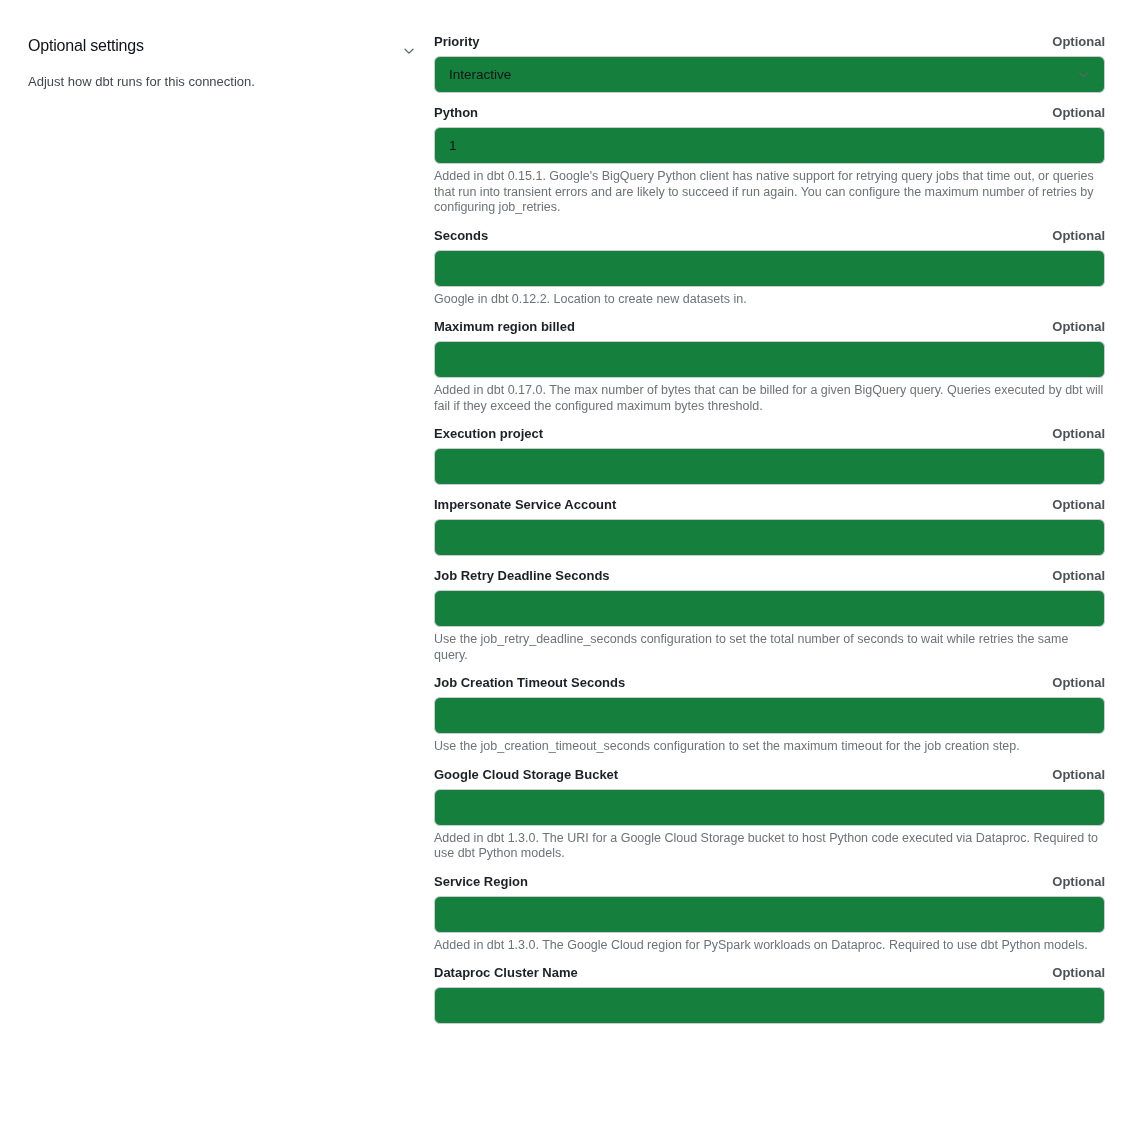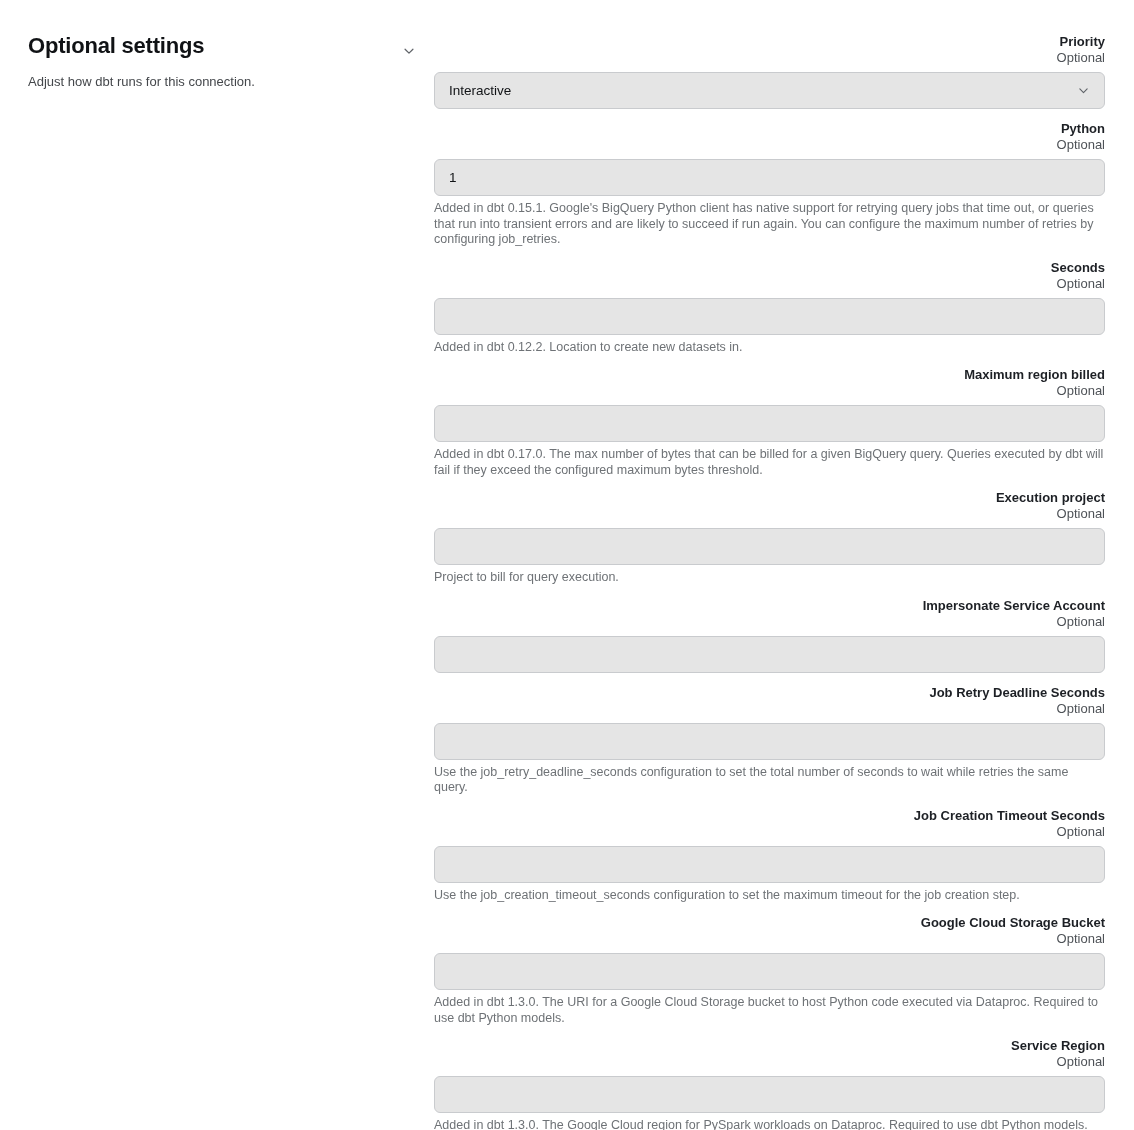--- a/index.html
+++ b/index.html
@@ -19,22 +19,22 @@
   
   .section-intro {
     width: 390px;
     flex: 0 0 390px;
     display: flex;
     justify-content: space-between;
     align-items: flex-start;
     margin-right: 16px;
   }
   .section-title {
-    font-size: 22px;
-    font-weight: 700;
+    font-size: 16px;
+    font-weight: 400;
     letter-spacing: -0.2px;
     color: #101215;
     line-height: 24px;
   }
   .section-subtitle {
     font-size: 13px;
     color: #44474b;
     line-height: 18px;
     margin-top: 15px;
   }
@@ -48,43 +48,42 @@
   }
   
   .form-col {
     flex: 1 1 auto;
     min-width: 0;
   }
   .field-group { margin-bottom: 12px; }
   .field-label-row {
     display: flex;
     justify-content: space-between;
-    align-items: flex-end;
+    align-items: flex-start;
     margin-bottom: 6px;
-    flex-direction: column;
   }
   .field-label {
     font-size: 13px;
     font-weight: 600;
     color: #1d2025;
     line-height: 16px;
   }
   .optional-badge {
     font-size: 13px;
-    font-weight: 400;
+    font-weight: 700;
     color: #4e5257;
     line-height: 16px;
     margin-left: 24px;
   }
   .text-input, .select-box {
     width: 100%;
     height: 37px;
     border: 1px solid #c9cbce;
     border-radius: 6px;
-    background: #e5e5e5;
+    background: #15803d;
     font-family: "Liberation Sans", "DejaVu Sans", sans-serif;
     font-size: 13.5px;
     color: #111316;
     padding: 0 14px;
     outline: none;
   }
   .select-box {
     display: flex;
     align-items: center;
     justify-content: space-between;
@@ -142,41 +141,40 @@
     <p class="help-text">Added in dbt 0.15.1. Google's BigQuery Python client has native support for retrying query jobs that time out, or queries that run into transient errors and are likely to succeed if run again. You can configure the maximum number of retries by configuring job_retries.</p>
   </div>
 
   <div class="field-group">
     <div class="field-label-row">
       <label class="field-label">Seconds</label>
       <span class="optional-badge">Optional</span>
     </div>
     <input class="text-input" type="text" value="" style="">
     
-    <p class="help-text">Added in dbt 0.12.2. Location to create new datasets in.</p>
+    <p class="help-text">Google in dbt 0.12.2. Location to create new datasets in.</p>
   </div>
 
   <div class="field-group">
     <div class="field-label-row">
       <label class="field-label">Maximum region billed</label>
       <span class="optional-badge">Optional</span>
     </div>
     <input class="text-input" type="text" value="" style="">
     
     <p class="help-text">Added in dbt 0.17.0. The max number of bytes that can be billed for a given BigQuery query. Queries executed by dbt will fail if they exceed the configured maximum bytes threshold.</p>
   </div>
 
   <div class="field-group">
     <div class="field-label-row">
       <label class="field-label">Execution project</label>
       <span class="optional-badge">Optional</span>
     </div>
     <input class="text-input" type="text" value="" style="">
     
-    <p class="help-text">Project to bill for query execution.</p>
   </div>
 
   <div class="field-group">
     <div class="field-label-row">
       <label class="field-label">Impersonate Service Account</label>
       <span class="optional-badge">Optional</span>
     </div>
     <input class="text-input" type="text" value="" style="">
     
     

